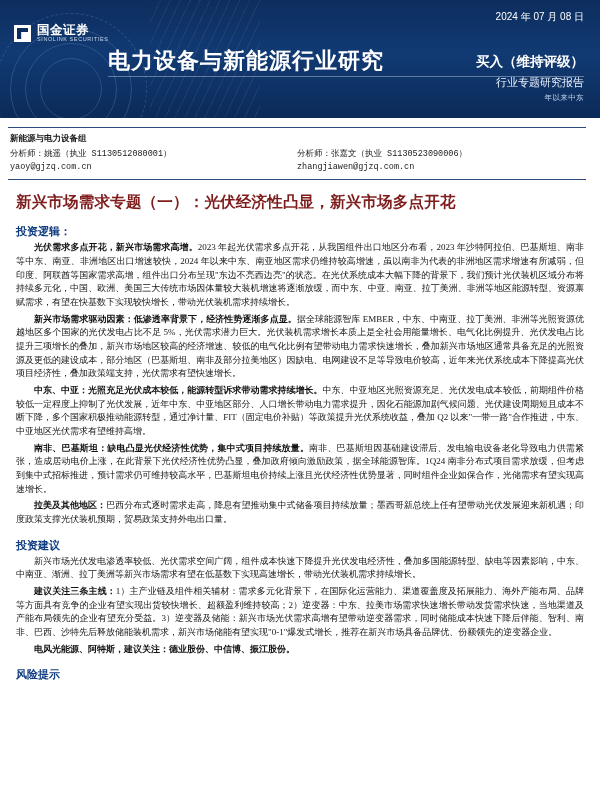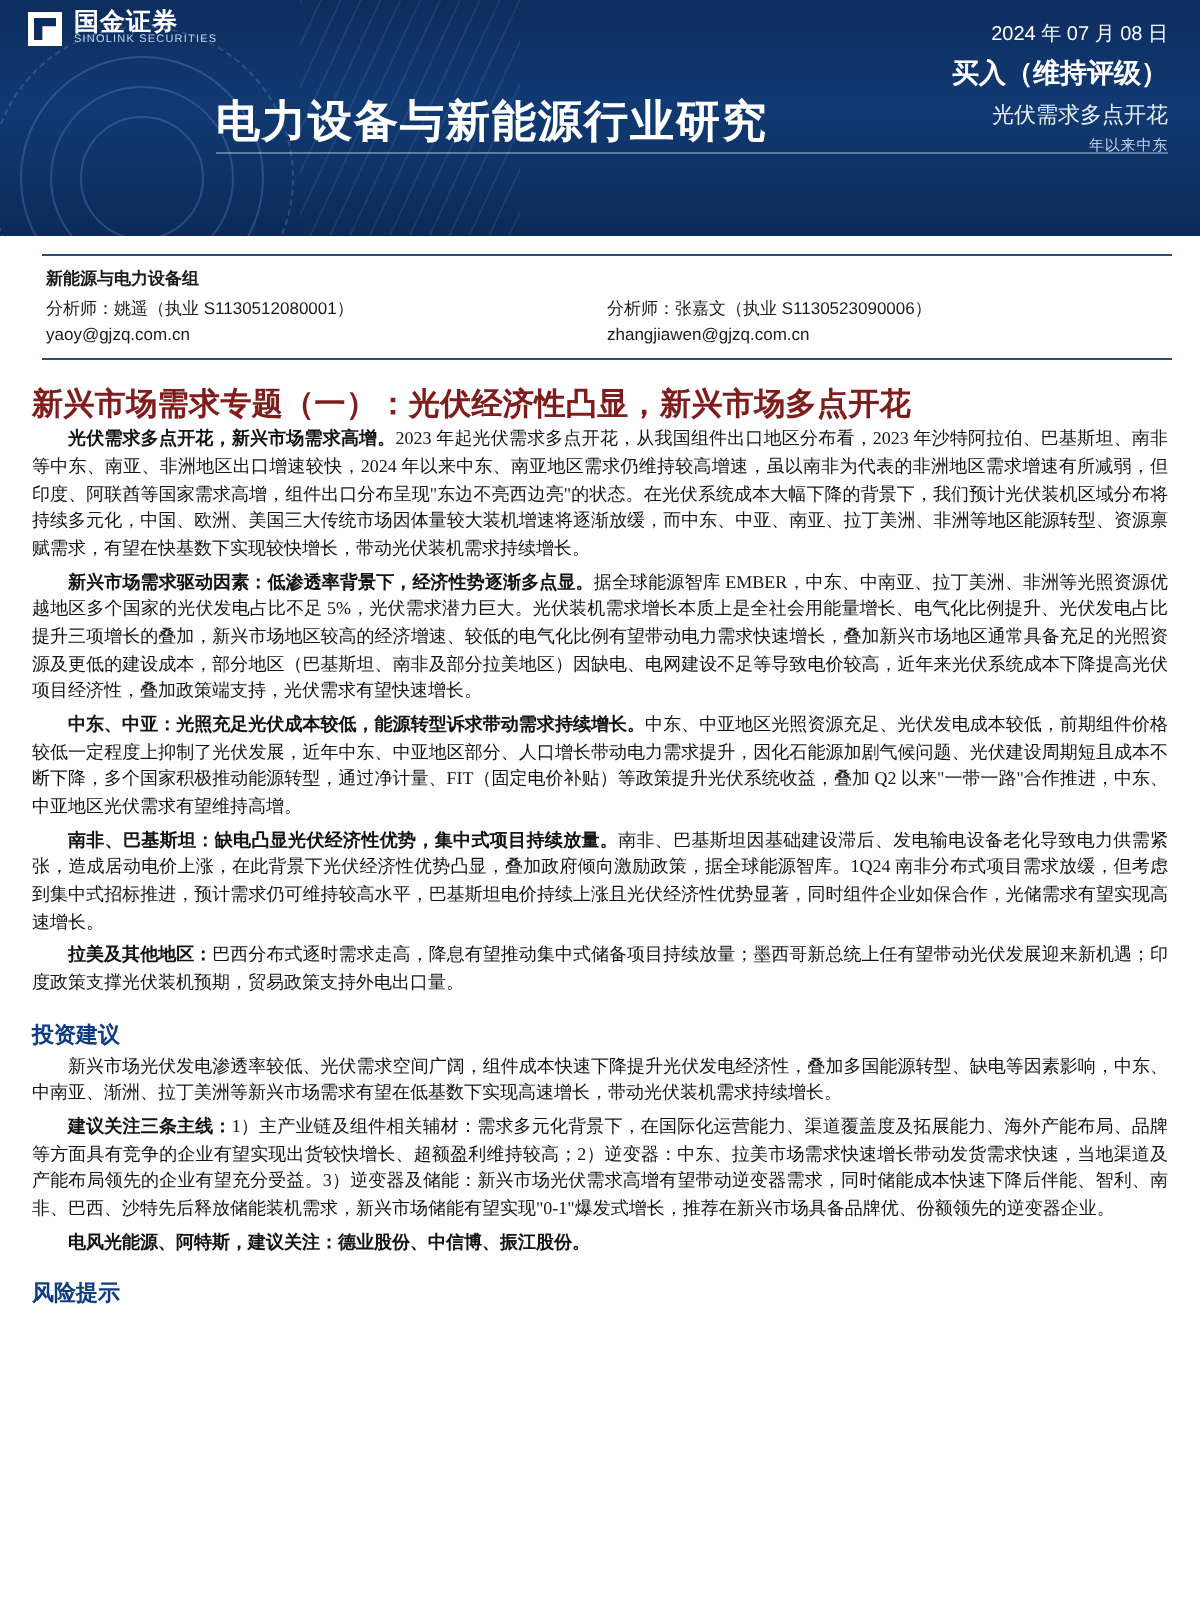--- a/index.html
+++ b/index.html
@@ -50,21 +50,21 @@
     left: 150px; top: 0; bottom: 0;
     width: 110px;
     background:
       repeating-linear-gradient(115deg, rgba(255,255,255,.08) 0 1px, transparent 1px 9px);
     opacity: .8;
   }
 
   .brand {
     position: absolute;
     left: 14px;
-    top: 5px;
+    top: 24px;
     display: flex;
     align-items: center;
     gap: 6px;
     z-index: 4;
   }
   .brand-mark {
     width: 17px; height: 17px;
     background: #ffffff;
     position: relative;
     flex: none;
@@ -110,21 +110,21 @@
     font-size: 22px;
     font-weight: bold;
     letter-spacing: 1px;
     z-index: 4;
     font-family: "Liberation Serif", serif;
   }
 
   .header-right {
     position: absolute;
     right: 16px;
-    top: 28px;
+    top: 53px;
     text-align: right;
     z-index: 4;
     color: #ffffff;
   }
   .rating {
     font-size: 13.5px;
     font-weight: bold;
     margin-bottom: 4px;
   }
   .report-type {
@@ -142,27 +142,27 @@
     left: 108px;
     right: 16px;
     top: 76px;
     height: 1px;
     background: rgba(255,255,255,.35);
     z-index: 3;
   }
 
   
   .analysts {
-    margin: 9px 14px 0 21px;
+    margin: 9px 14px 0 8px;
     border-top: 1px solid #2b4a7d;
     border-bottom: 1px solid #2b4a7d;
     padding: 5px 2px 6px 2px;
     font-size: 8.5px;
     color: #1a1a1a;
-    font-family: Liberation Sans, sans-serif;
+    font-family: Liberation Mono, monospace;
     line-height: 1.5;
   }
   .analysts .group { font-weight: bold; margin-bottom: 2px; }
   .analyst-cols { display: flex; }
   .analyst-col { width: 50%; }
   .mail { color: #1a1a1a; }
 
   
   .doc-title {
     margin: 12px 16px 0 16px;
@@ -225,41 +225,42 @@
       </div>
     </div>
 
     <div class="header-date">2024 年 07 月 08 日</div>
 
     <div class="header-title">电力设备与新能源行业研究</div>
     <div class="header-rule"></div>
 
     <div class="header-right">
       <div class="rating">买入（维持评级）</div>
-      <div class="report-type">光伏需求多点开花</div>
+      <div class="report-type">行业专题研究报告</div>
       <div class="report-sub">年以来中东</div>
     </div>
   </div>
 
   <div class="analysts">
     <div class="group">新能源与电力设备组</div>
     <div class="analyst-cols">
       <div class="analyst-col">
         <div>分析师：姚遥（执业 S1130512080001）</div>
         <div class="mail">yaoy@gjzq.com.cn</div>
       </div>
       <div class="analyst-col">
         <div>分析师：张嘉文（执业 S1130523090006）</div>
         <div class="mail">zhangjiawen@gjzq.com.cn</div>
       </div>
     </div>
   </div>
 
   <div class="doc-title">新兴市场需求专题（一）：光伏经济性凸显，新兴市场多点开花</div>
 
+  <div class="sec-head">投资逻辑：</div>
 
   <div class="para">
     <span class="lead">光伏需求多点开花，新兴市场需求高增。</span><span>2023 年起光伏需求多点开花，从我国组件出口地区分布看，2023 年沙特阿拉伯、巴基斯坦、南非等中东、南亚、非洲地区出口增速较快，2024 年以来中东、南亚地区需求仍维持较高增速，虽以南非为代表的非洲地区需求增速有所减弱，但印度、阿联酋等国家需求高增，组件出口分布呈现"东边不亮西边亮"的状态。在光伏系统成本大幅下降的背景下，我们预计光伏装机区域分布将持续多元化，中国、欧洲、美国三大传统市场因体量较大装机增速将逐渐放缓，而中东、中亚、南亚、拉丁美洲、非洲等地区能源转型、资源禀赋需求，有望在快基数下实现较快增长，带动光伏装机需求持续增长。</span>
   </div>
   <div class="para">
     <span class="lead">新兴市场需求驱动因素：低渗透率背景下，经济性势逐渐多点显。</span><span>据全球能源智库 EMBER，中东、中南亚、拉丁美洲、非洲等光照资源优越地区多个国家的光伏发电占比不足 5%，光伏需求潜力巨大。光伏装机需求增长本质上是全社会用能量增长、电气化比例提升、光伏发电占比提升三项增长的叠加，新兴市场地区较高的经济增速、较低的电气化比例有望带动电力需求快速增长，叠加新兴市场地区通常具备充足的光照资源及更低的建设成本，部分地区（巴基斯坦、南非及部分拉美地区）因缺电、电网建设不足等导致电价较高，近年来光伏系统成本下降提高光伏项目经济性，叠加政策端支持，光伏需求有望快速增长。</span>
   </div>
   <div class="para">
     <span class="lead">中东、中亚：光照充足光伏成本较低，能源转型诉求带动需求持续增长。</span><span>中东、中亚地区光照资源充足、光伏发电成本较低，前期组件价格较低一定程度上抑制了光伏发展，近年中东、中亚地区部分、人口增长带动电力需求提升，因化石能源加剧气候问题、光伏建设周期短且成本不断下降，多个国家积极推动能源转型，通过净计量、FIT（固定电价补贴）等政策提升光伏系统收益，叠加 Q2 以来"一带一路"合作推进，中东、中亚地区光伏需求有望维持高增。</span>
   </div>

